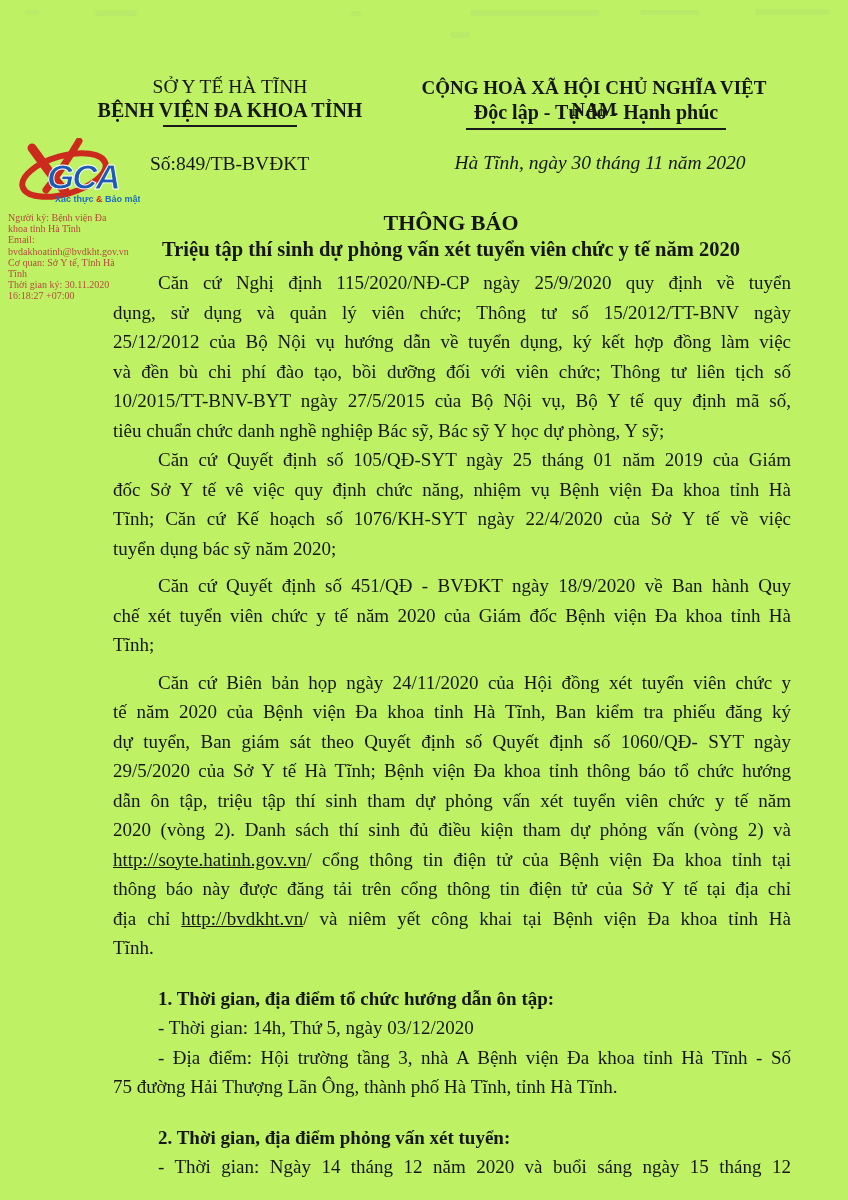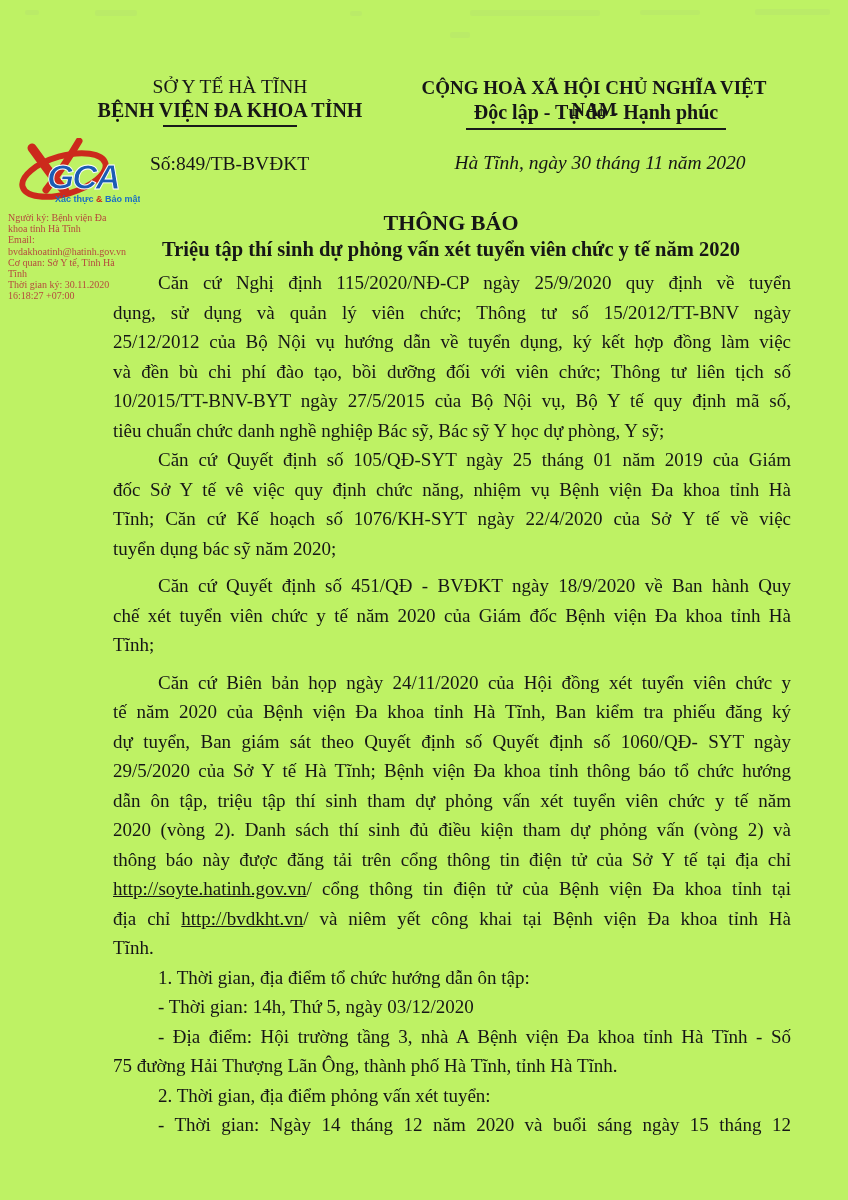--- a/index.html
+++ b/index.html
@@ -24,21 +24,21 @@
   
   #title1{left:113px;top:210px;width:676px;text-align:center;font-weight:700;font-size:22px;}
   #title2{left:113px;top:238px;width:676px;text-align:center;font-weight:700;font-size:20.5px;}
   
   #doc-body{left:113px;top:268px;width:678px;font-size:19px;line-height:29.5px;}
   .para{margin:0;}
   .para.gap{margin-top:8px;}
   .line{height:29.5px;}
   .line.just{text-align:justify;text-align-last:justify;-moz-text-align-last:justify;}
   .line.ind{padding-left:45px;}
-  .line.bold{font-weight:400;}
+  .line.bold{font-weight:700;margin-top:21px;}
   .url{text-decoration:underline;}
   
   .smudge{position:absolute;background:#8d939a;opacity:.08;border-radius:2px;}
 </style>
 </head>
 <body>
 
 <div id="page">
 
   <div class="smudge" style="left:25px;top:10px;width:14px;height:5px;"></div>
@@ -66,21 +66,21 @@
       <path d="M14 10 C26 26 37 43 47 53" stroke="#cc2a1c" stroke-width="9" fill="none" stroke-linecap="round"></path>
       <path d="M61 3 C51 20 39 38 28 52" stroke="#cc2a1c" stroke-width="7" fill="none" stroke-linecap="round"></path>
       <text x="29" y="51" font-family="Liberation Sans, sans-serif" font-size="35" font-weight="bold" font-style="italic" fill="#1b5cb4" stroke="#ffffff" stroke-width="0.9" letter-spacing="-2">GCA</text>
       <text x="37" y="64" font-family="Liberation Sans, sans-serif" font-size="9" font-weight="bold" fill="#1a6fc4"><tspan>Xác thực </tspan><tspan fill="#cc2a1c">&amp;</tspan><tspan> Bảo mật</tspan></text>
     </svg>
   </div>
   <div class="abs" id="sig-block">
       <div class="sig-line">Người ký: Bệnh viện Đa</div>
       <div class="sig-line">khoa tỉnh Hà Tĩnh</div>
       <div class="sig-line">Email:</div>
-      <div class="sig-line">bvdakhoatinh@hatinh.gov.vn</div>
+      <div class="sig-line">bvdakhoatinh@bvdkht.gov.vn</div>
       <div class="sig-line">Cơ quan: Sở Y tế, Tỉnh Hà</div>
       <div class="sig-line">Tĩnh</div>
       <div class="sig-line">Thời gian ký: 30.11.2020</div>
       <div class="sig-line">16:18:27 +07:00</div>
     </div>
 
   <div class="abs" id="title1">THÔNG BÁO</div>
   <div class="abs" id="title2">Triệu tập thí sinh dự phỏng vấn xét tuyển viên chức y tế năm 2020</div>
 
   <div class="abs" id="doc-body">
@@ -103,22 +103,22 @@
         <div class="line just"><span>chế xét tuyển viên chức y tế năm 2020 của Giám đốc Bệnh viện Đa khoa tỉnh Hà</span></div>
         <div class="line"><span>Tĩnh;</span></div>
       </div>
       <div class="para gap">
         <div class="line just ind"><span>Căn cứ Biên bản họp ngày 24/11/2020 của Hội đồng xét tuyển viên chức y</span></div>
         <div class="line just"><span>tế năm 2020 của Bệnh viện Đa khoa tỉnh Hà Tĩnh, Ban kiểm tra phiếu đăng ký</span></div>
         <div class="line just"><span>dự tuyển, Ban giám sát theo Quyết định số Quyết định số 1060/QĐ- SYT ngày</span></div>
         <div class="line just"><span>29/5/2020 của Sở Y tế Hà Tĩnh; Bệnh viện Đa khoa tỉnh thông báo tổ chức hướng</span></div>
         <div class="line just"><span>dẫn ôn tập, triệu tập thí sinh tham dự phỏng vấn xét tuyển viên chức y tế năm</span></div>
         <div class="line just"><span>2020 (vòng 2). Danh sách thí sinh đủ điều kiện tham dự phỏng vấn (vòng 2) và</span></div>
+        <div class="line just"><span class="url">http://soyte.hatinh.gov.vn</span><span>/ cổng thông tin điện tử của Bệnh viện Đa khoa tỉnh tại</span></div>
         <div class="line just"><span>thông báo này được đăng tải trên cổng thông tin điện tử của Sở Y tế tại địa chỉ</span></div>
-        <div class="line just"><span class="url">http://soyte.hatinh.gov.vn</span><span>/ cổng thông tin điện tử của Bệnh viện Đa khoa tỉnh tại</span></div>
         <div class="line just"><span>địa chỉ </span><span class="url">http://bvdkht.vn</span><span>/ và niêm yết công khai tại Bệnh viện Đa khoa tỉnh Hà</span></div>
         <div class="line"><span>Tĩnh.</span></div>
       </div>
       <div class="para">
         <div class="line ind bold"><span>1. Thời gian, địa điểm tổ chức hướng dẫn ôn tập:</span></div>
       </div>
       <div class="para">
         <div class="line ind"><span>- Thời gian: 14h, Thứ 5, ngày 03/12/2020</span></div>
       </div>
       <div class="para">

